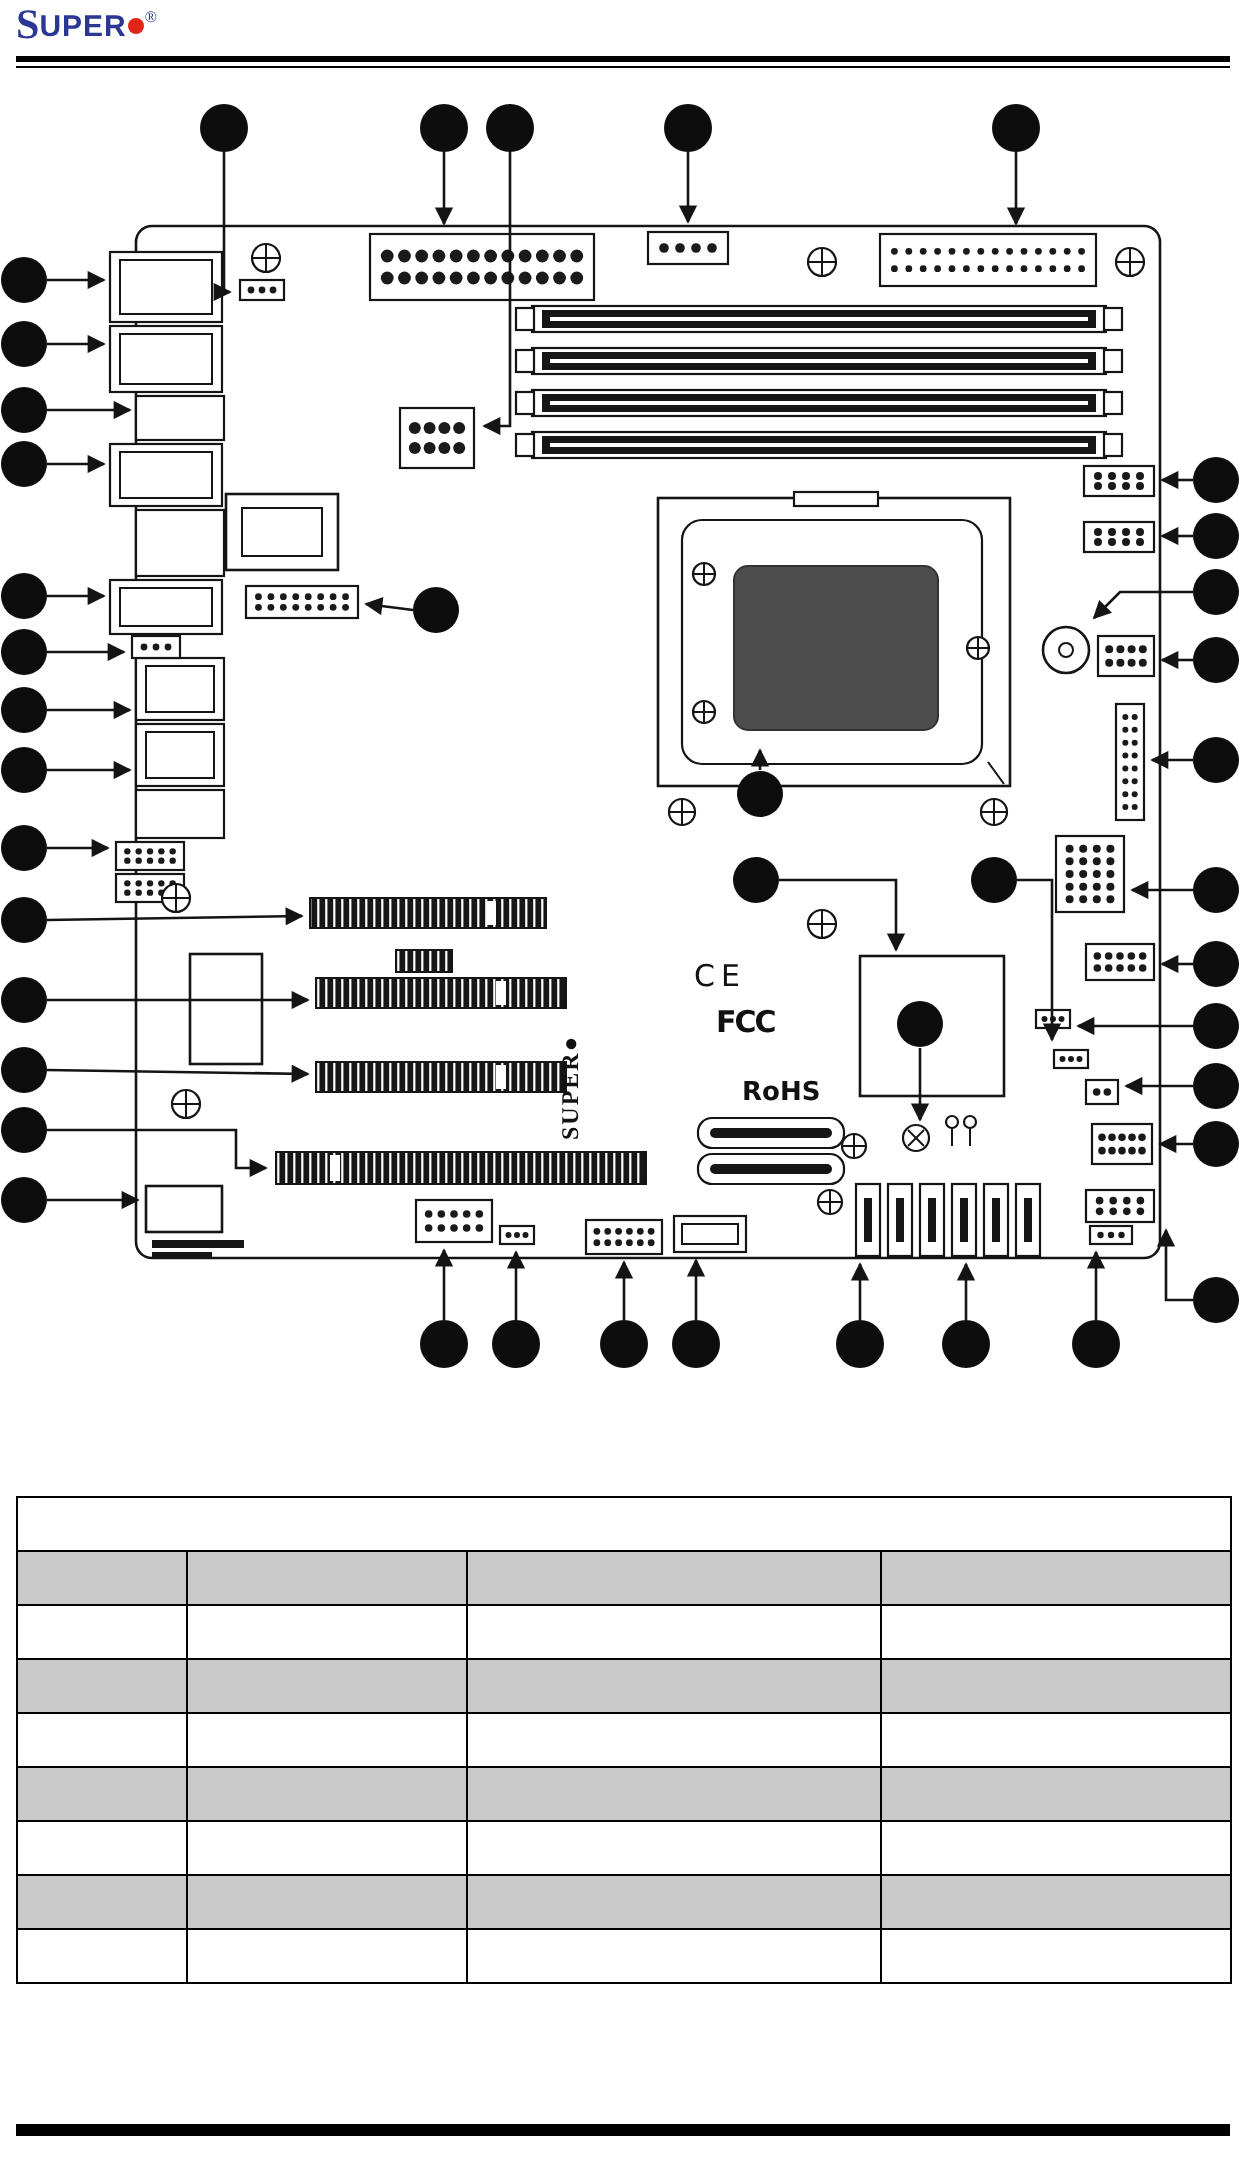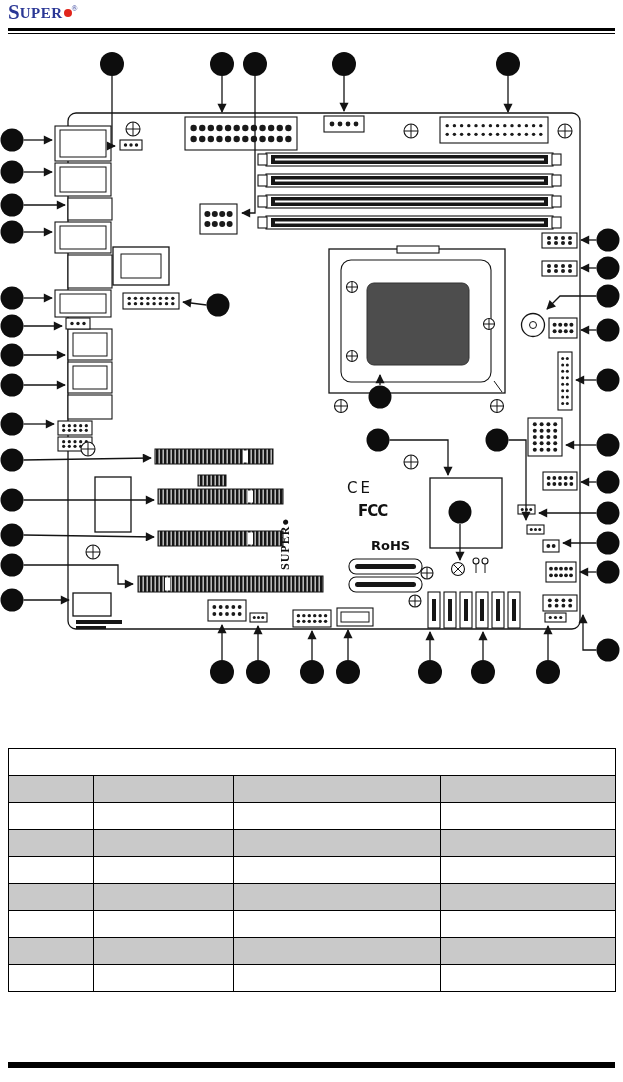--- a/index.html
+++ b/index.html
@@ -1,20 +1,20 @@
 <!DOCTYPE html>
 <html><head>
 <meta charset="utf-8">
 <style>
   html,body{margin:0;padding:0;background:#fff;}
   body{width:623px;height:1082px;position:relative;font-family:"Liberation Sans",sans-serif;}
   
   .logo{position:absolute;top:2px;left:8px;display:flex;align-items:flex-start;z-index:5;}
   .logo-s{font-family:"Liberation Serif",serif;font-weight:bold;font-size:21px;line-height:21px;color:#2a3795;}
-  .logo-rest{font-family:Liberation Serif, serif;font-weight:bold;font-size:15px;line-height:15px;color:#2a3795;letter-spacing:.5px;margin-top:4px;}
+  .logo-rest{font-family:Liberation Sans, sans-serif;font-weight:bold;font-size:15px;line-height:15px;color:#2a3795;letter-spacing:.5px;margin-top:4px;}
   .logo-dot{width:8px;height:8px;border-radius:50%;background:#e1251b;margin:7px 0 0 1px;}
   .logo-reg{font-family:"Liberation Serif",serif;font-size:8px;color:#2a3795;margin-top:2px;}
   .rule-a{position:absolute;top:28px;left:8px;width:607px;height:3px;background:#000;}
   .rule-b{position:absolute;top:33px;left:8px;width:607px;height:1px;background:#000;}
   
   .diagram{position:absolute;top:0;left:0;}
   .cmp{fill:#fff;stroke:#141414;stroke-width:1.1;}
   .cmp2{fill:#fff;stroke:#141414;stroke-width:1.3;}
   .drk{fill:#161616;stroke:none;}
   .callout{fill:#0d0d0d;stroke:none;}

